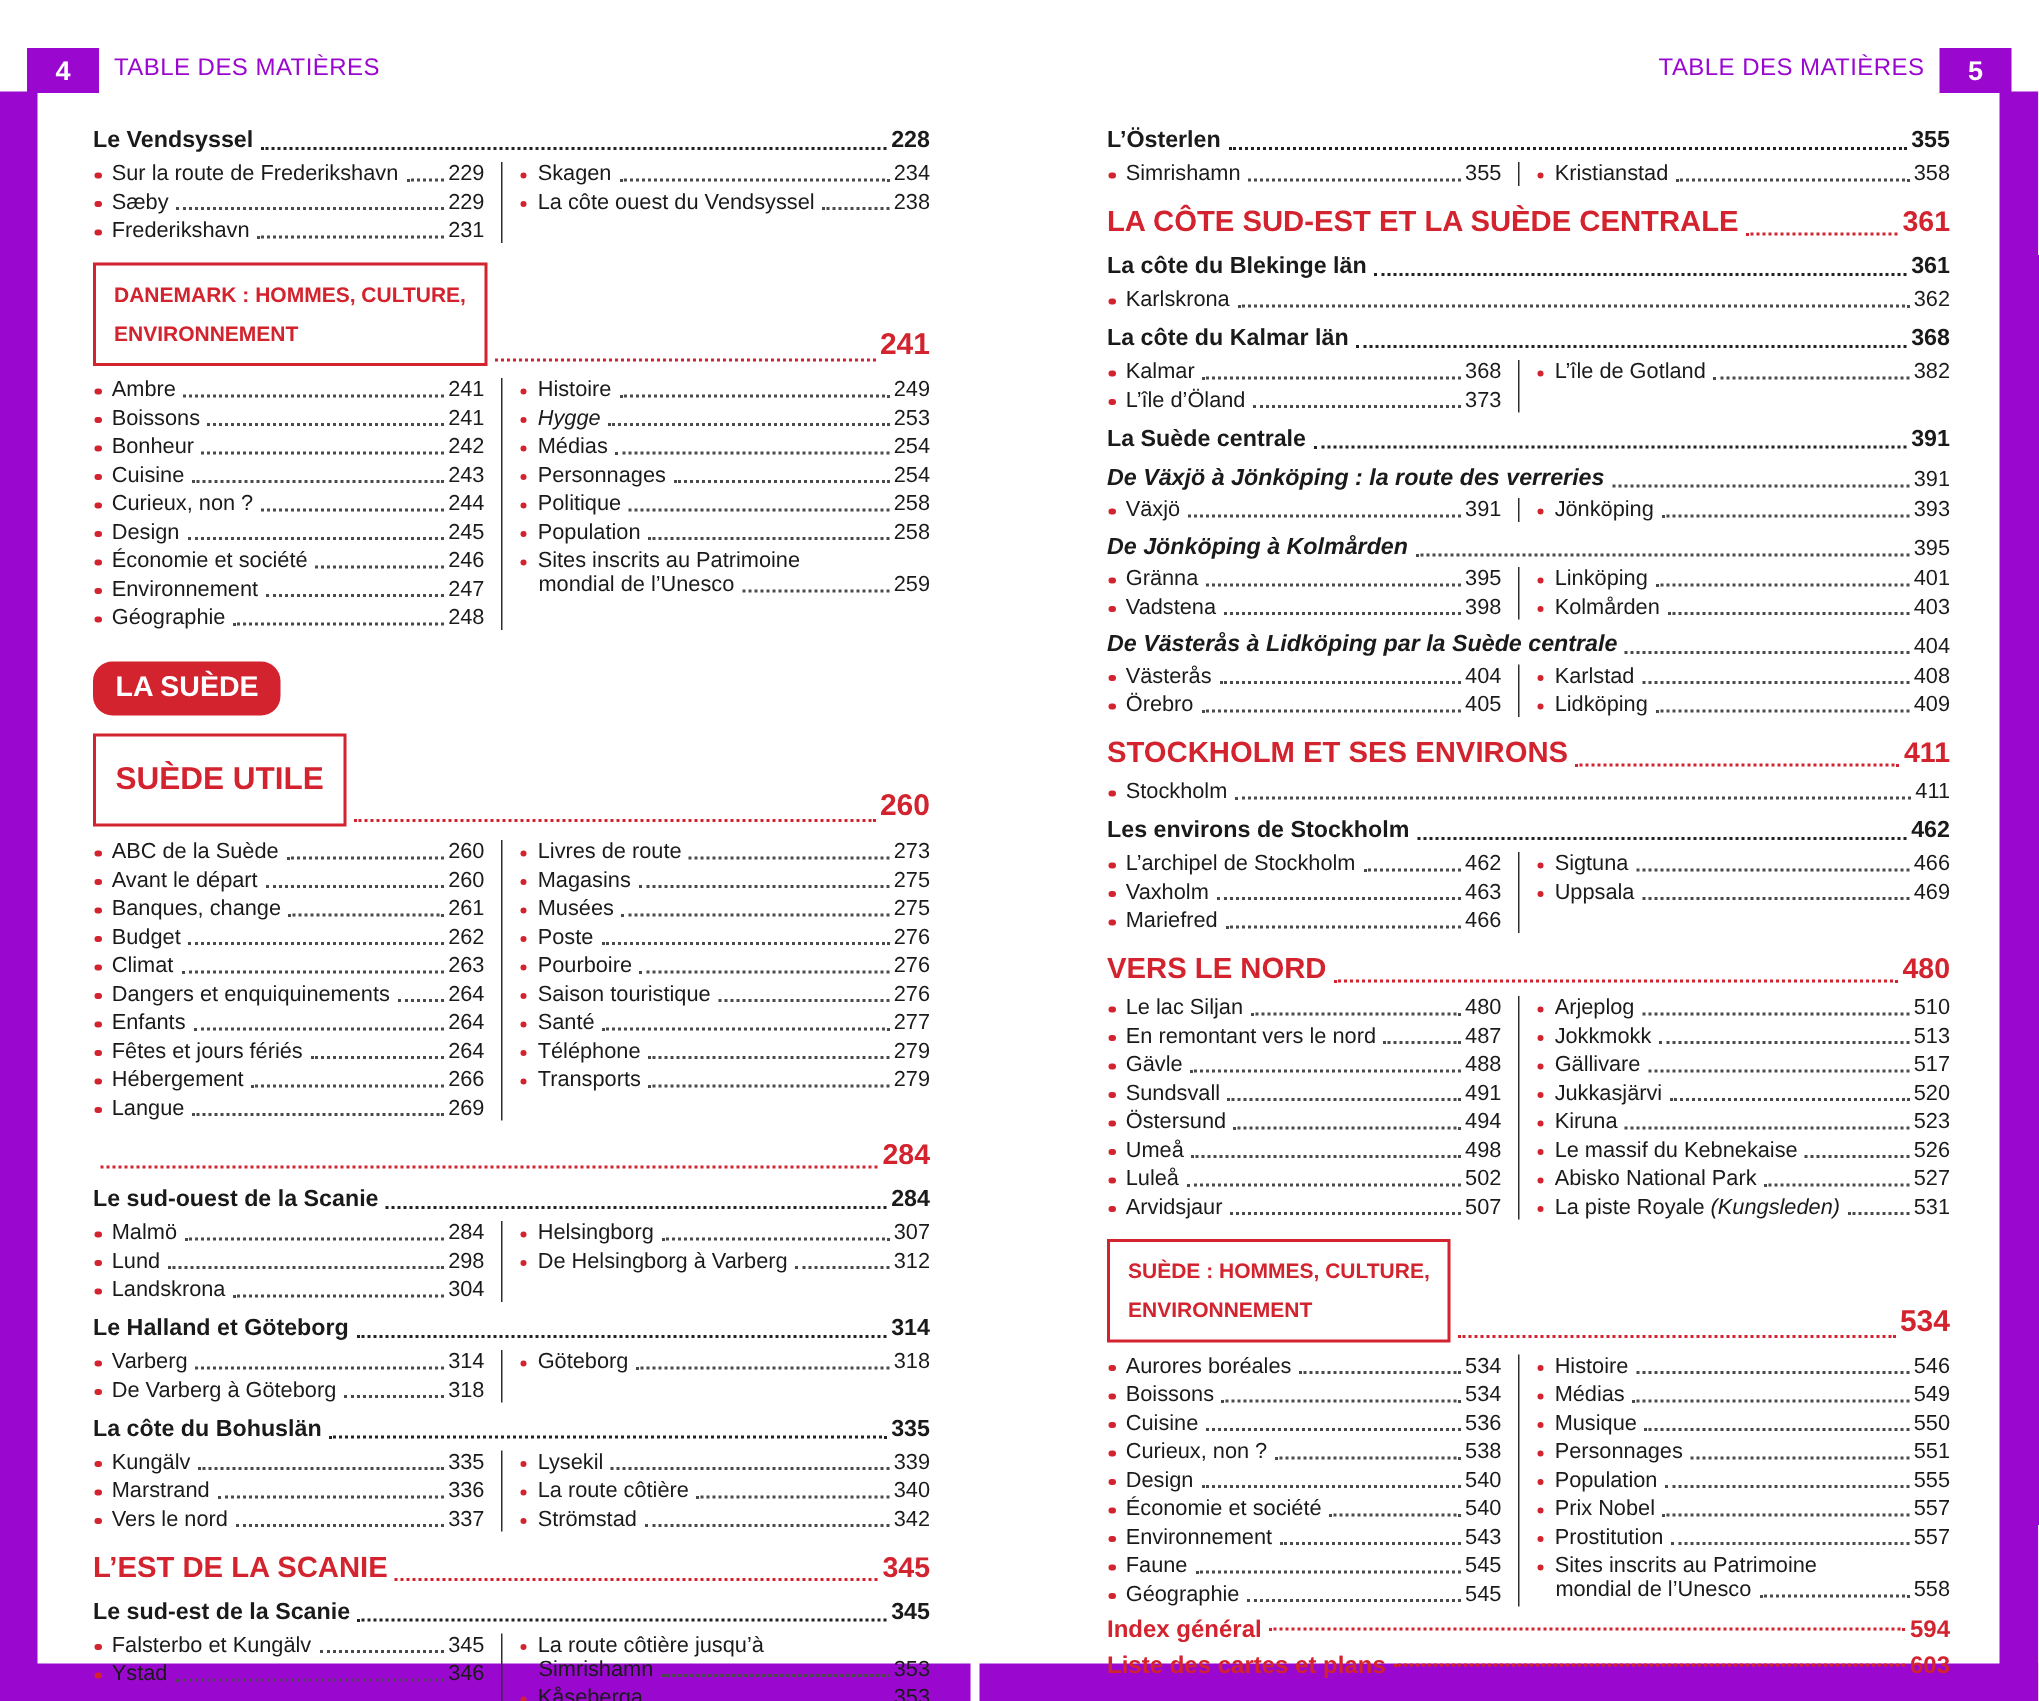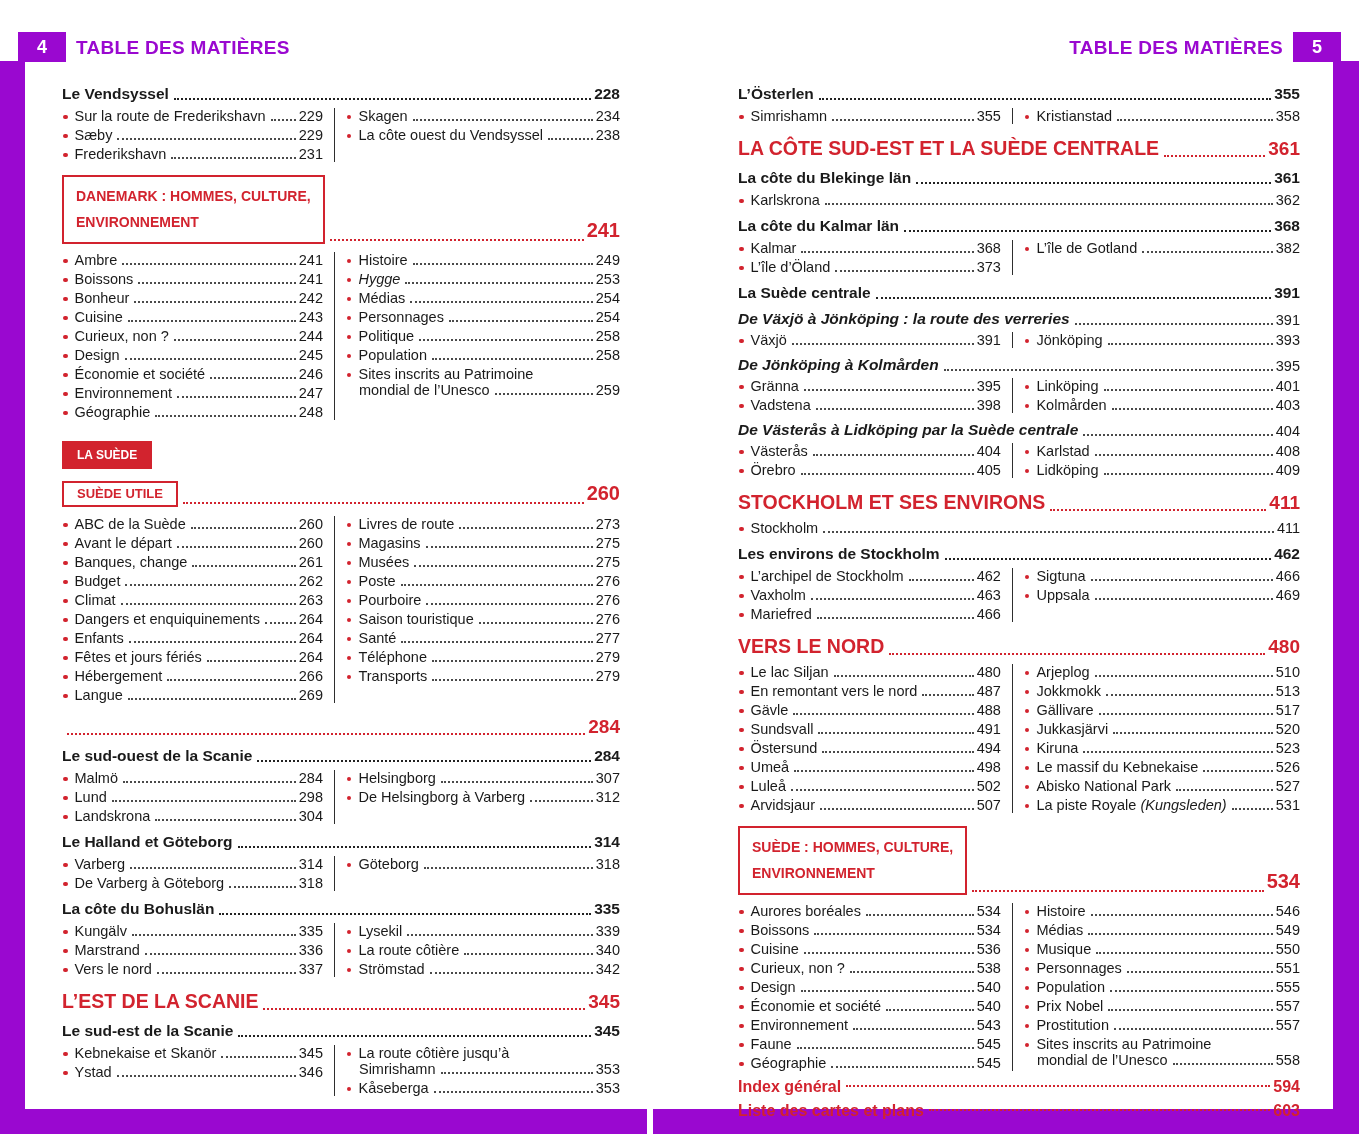--- a/index.html
+++ b/index.html
@@ -11,21 +11,21 @@
   .edge-bar{position:absolute;top:61px;bottom:0;width:25px;background:var(--purple);}
   .edge-bar.left{left:0;} .edge-bar.right{right:0;width:26px;}
   .bottom-band{position:absolute;bottom:0;height:25px;background:var(--purple);}
   .bottom-band.left{left:0;width:647px;} .bottom-band.right{left:653px;right:0;}
   .folio{
     position:absolute;top:32px;width:48px;height:30px;background:var(--purple);
     color:#fff;font-weight:bold;font-size:18px;display:flex;align-items:center;justify-content:center;
   }
   .folio.left{left:18px;} .folio.right{right:18px;}
   .runhead{
-    position:absolute;top:37px;font-weight:bold;font-size:19px;color:var(--purple);letter-spacing:.3px;
+    position:absolute;top:37px;font-weight:normal;font-size:16px;color:var(--purple);letter-spacing:.3px;
   }
   .runhead.left{left:76px;} .runhead.right{right:76px;}
   
   .content{position:absolute;top:76px;}
   .content.left{left:62px;width:558px;}
   .content.right{left:738px;width:562px;}
   
   .row{display:flex;align-items:flex-end;}
   .leader{flex:1 1 auto;min-width:10px;border-bottom:2px dotted #4a4a4a;margin:0 3px 3px 5px;}
   .num{white-space:nowrap;}
@@ -46,24 +46,24 @@
   .red-heading .leader{border-color:var(--red);}
   .red-heading .num{font-size:19px;}
   
   .boxed-heading{margin:13px 0 8px;}
   .hbox{border:2px solid var(--red);color:var(--red);font-weight:bold;font-size:14px;
         line-height:26px;padding:6px 12px 7px;flex:0 1 auto;}
   .boxed-heading .leader{border-color:var(--red);}
   .boxed-heading .num{color:var(--red);font-weight:bold;font-size:20px;margin-bottom:2px;}
   
   .red-fill{display:inline-block;background:var(--red);color:#fff;font-weight:bold;
-        font-size:12px;padding:7px 15px;margin:14px 0 6px;}
+        font-size:19px;padding:7px 15px;margin:14px 0 6px;border-radius:13px;}
   
   .boxinline{margin:6px 0 9px;}
-  .boxinline .hbox{font-size:13px;line-height:22px;padding:0 13px;}
+  .boxinline .hbox{font-size:21px;line-height:22px;padding:18px 13px;}
   
   .red-bold-entry{color:var(--red);font-weight:bold;font-size:16px;margin:6px 0 3px;align-items:center;}
   .red-bold-entry .leader{border-color:var(--red);}
   
   .columns{display:flex;margin:3px 0 7px;}
   .col{flex:1 1 0;min-width:0;display:flex;flex-direction:column;gap:3px;text-align:center;}
   .col.c2{border-left:1.5px solid #2e2e2e;padding-left:11px;margin-left:11px;flex:1.05 1 0;}
   .bullet-single{margin:3px 0 4px;}
 </style>
 </head>
@@ -599,21 +599,21 @@
       <div class="row bold-entry">
         <span class="lbl">Le sud-est de la Scanie</span>
         <span class="leader"></span>
         <span class="num">345</span>
       </div>
       <div class="columns">
         <div class="col">
           <div class="item">
             <div class="row">
               <span class="dot"></span>
-              <span class="lbl">Kebnekaise et Skanör</span>
+              <span class="lbl">Falsterbo et Kungälv</span>
               <span class="leader"></span>
               <span class="num">345</span>
             </div>
           </div>
           <div class="item">
             <div class="row">
               <span class="dot"></span>
               <span class="lbl">Ystad</span>
               <span class="leader"></span>
               <span class="num">346</span>

